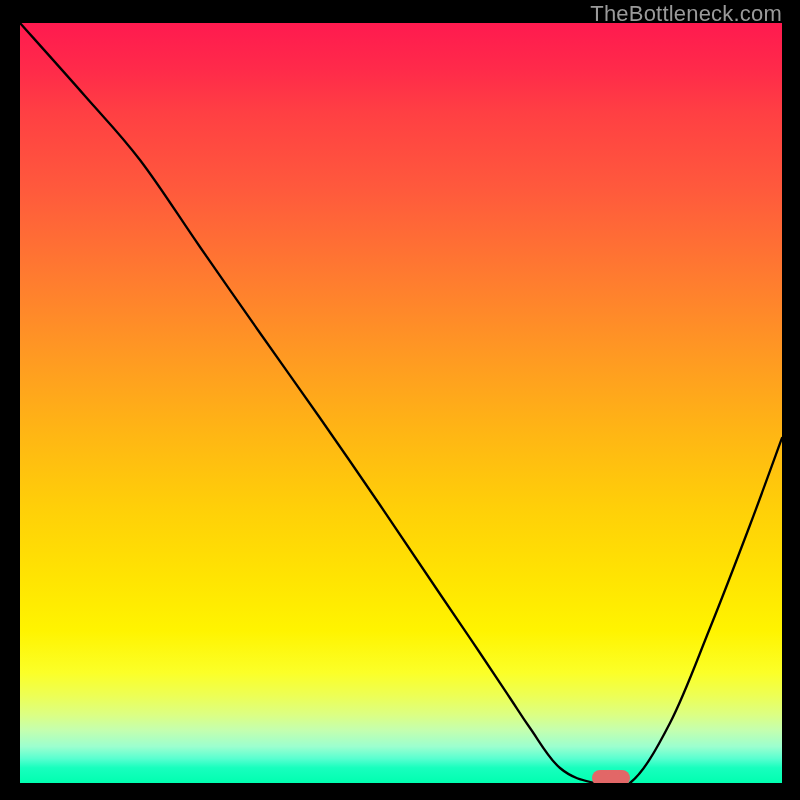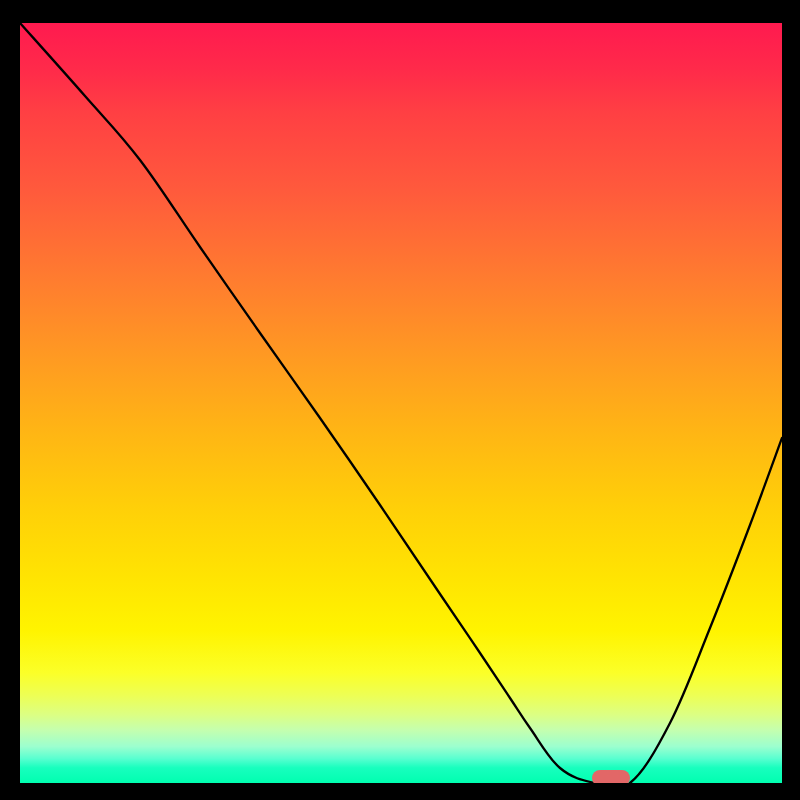--- a/index.html
+++ b/index.html
@@ -70,20 +70,21 @@
     font-family: Arial, Helvetica, sans-serif;
     font-size: 22px;
     letter-spacing: 0.2px;
     user-select: none;
   }
 </style>
 </head>
 <body>
 
 <div class="frame">
+  <div class="watermark">TheBottleneck.com</div>
   <div class="plot">
     <div class="gradient"></div>
     <svg class="curve" viewBox="0 0 762 760" preserveAspectRatio="none">
       <path id="curve-path" fill="none" stroke="#000" stroke-width="2.3" stroke-linejoin="round" stroke-linecap="round" d="M 0,0 C 11.7,13.139999999999999 43.400000000000006,48.34 65,73 C 86.6,97.66 99.3,109.82 120,137 C 140.7,164.18 158.4,192.86 180,224 C 201.6,255.14 218.4,279.22 240,310 C 261.6,340.78 278.4,364.04 300,395 C 321.6,425.96 338.4,450.32 360,482 C 381.6,513.68 402,544.36 420,571 C 438,597.64 447.4,611.28 460,630 C 472.6,648.72 481,661.5 490,675 C 499,688.5 501,692.4 510,705 C 519,717.6 528.3,735.1 540,745 C 551.7,754.9 562.4,757.3 575,760 C 587.6,762.7 596.5,770.8 610,760 C 623.5,749.2 635.6,727.9 650,700 C 664.4,672.1 675.6,640.64 690,605 C 704.4,569.36 717.04,536.2 730,502 C 742.96,467.8 756.24,430.66 762,415"></path>
     </svg>
     <div id="marker" class="marker" style="left: 572px; width: 38px; height: 16px; top: 747px; background: rgb(226, 103, 103);"></div>
   </div>
 </div>
 
 </body></html>

